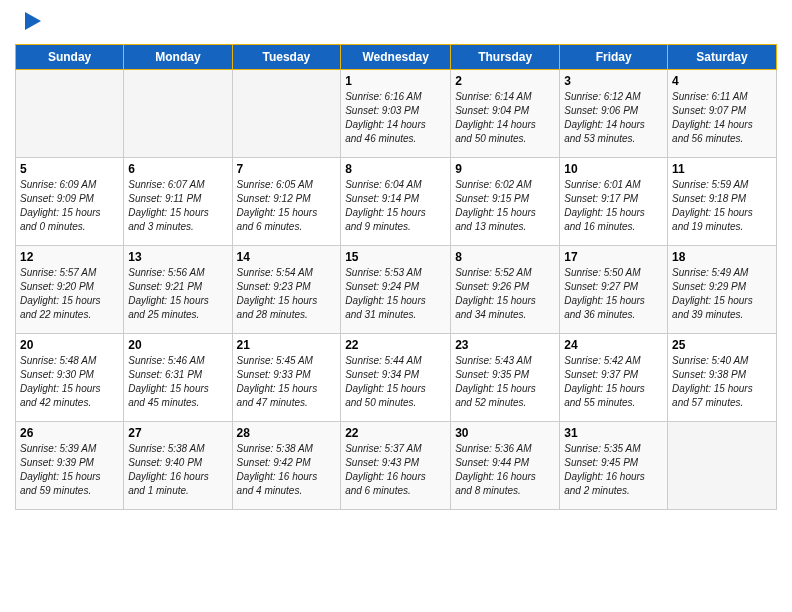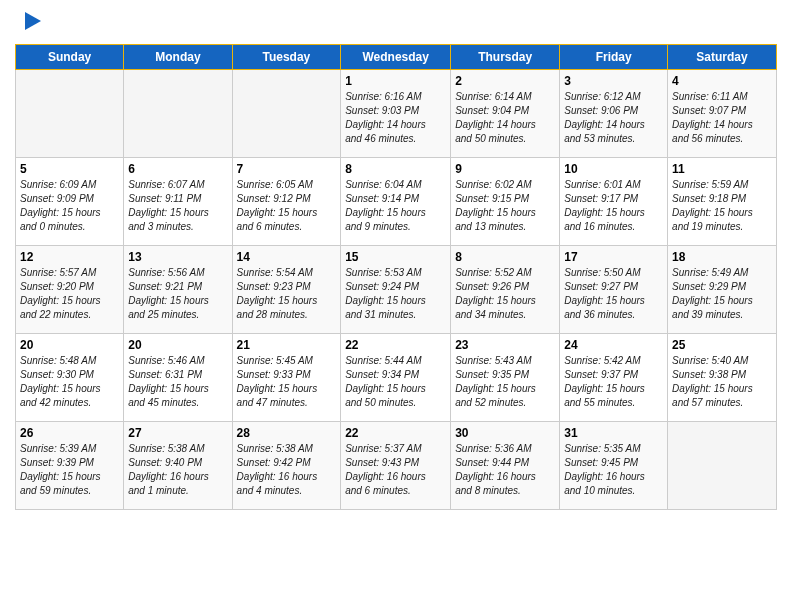--- a/index.html
+++ b/index.html
@@ -259,19 +259,19 @@
           <td>
             <div class="day-number">22</div>
             <div class="day-info"><span>Sunrise: 5:37 AM</span><br><span>Sunset: 9:43 PM</span><br><span>Daylight: 16 hours</span><br><span>and 6 minutes.</span></div>
           </td>
           <td>
             <div class="day-number">30</div>
             <div class="day-info"><span>Sunrise: 5:36 AM</span><br><span>Sunset: 9:44 PM</span><br><span>Daylight: 16 hours</span><br><span>and 8 minutes.</span></div>
           </td>
           <td>
             <div class="day-number">31</div>
-            <div class="day-info"><span>Sunrise: 5:35 AM</span><br><span>Sunset: 9:45 PM</span><br><span>Daylight: 16 hours</span><br><span>and 10 minutes.</span></div>
+            <div class="day-info"><span>Sunrise: 5:35 AM</span><br><span>Sunset: 9:45 PM</span><br><span>Daylight: 16 hours</span><br><span>and 2 minutes.</span></div>
           </td>
           <td class="empty-cell"></td>
         </tr>
       </tbody>
   </table>
 </div>
 
 </body></html>

